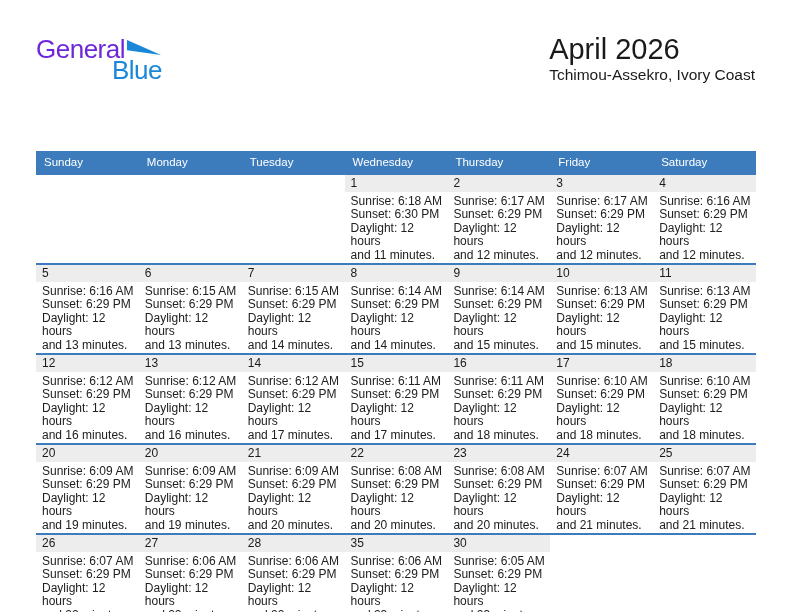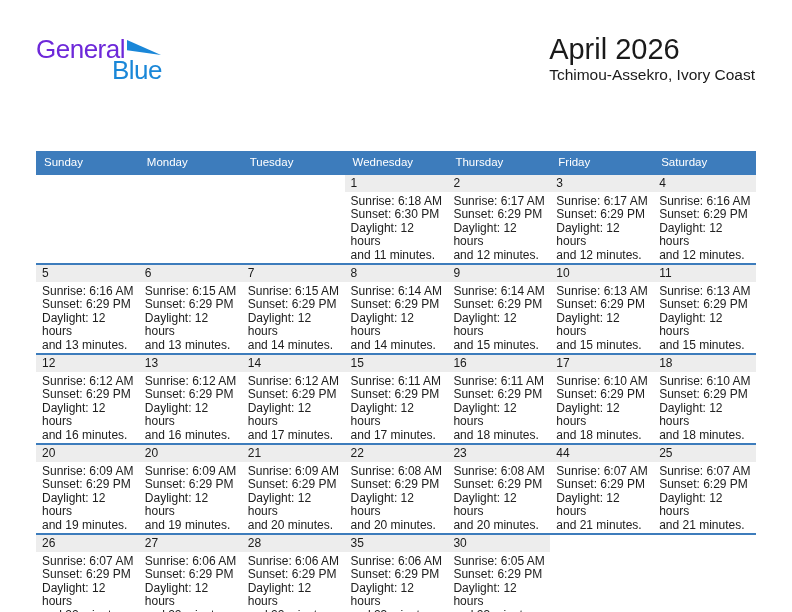--- a/index.html
+++ b/index.html
@@ -275,21 +275,21 @@
         <div class="cell">
           <div class="datenum">23</div>
           <div class="body">
             <div class="line">Sunrise: 6:08 AM</div>
             <div class="line">Sunset: 6:29 PM</div>
             <div class="line">Daylight: 12 hours</div>
             <div class="line">and 20 minutes.</div>
           </div>
         </div>
         <div class="cell">
-          <div class="datenum">44</div>
+          <div class="datenum">24</div>
           <div class="body">
             <div class="line">Sunrise: 6:07 AM</div>
             <div class="line">Sunset: 6:29 PM</div>
             <div class="line">Daylight: 12 hours</div>
             <div class="line">and 21 minutes.</div>
           </div>
         </div>
         <div class="cell">
           <div class="datenum">25</div>
           <div class="body">

